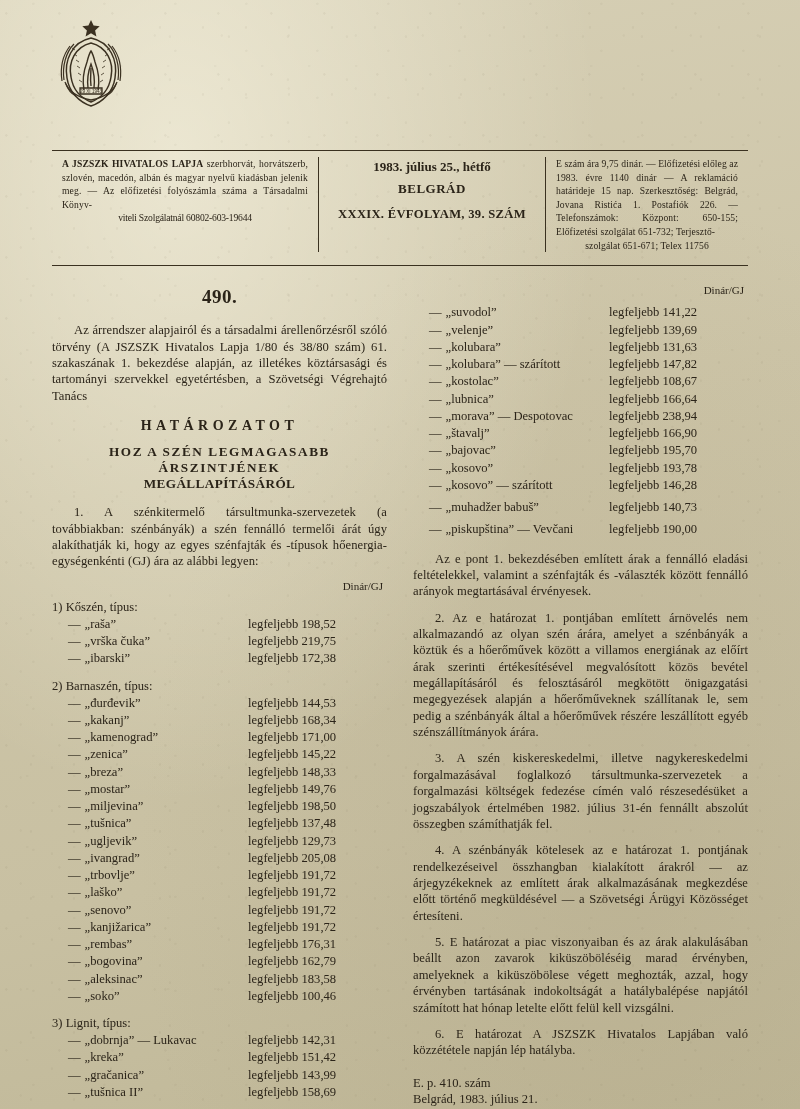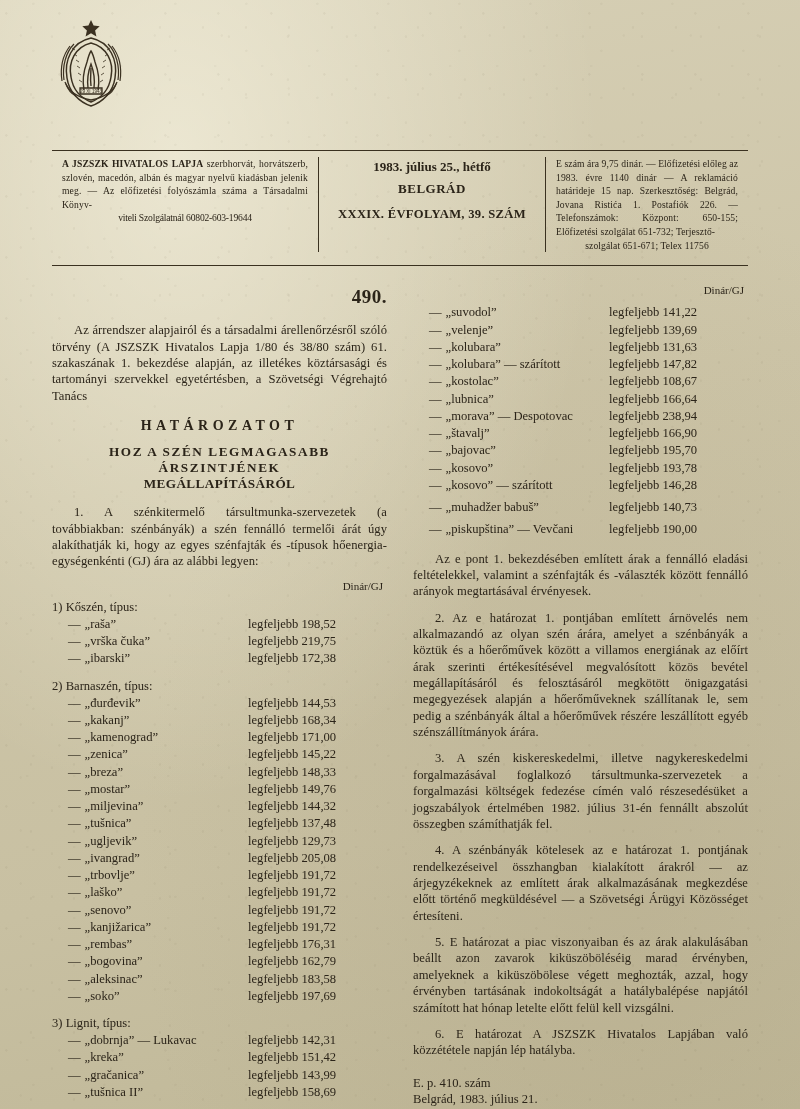--- a/index.html
+++ b/index.html
@@ -126,21 +126,21 @@
   .columns {
     display: flex;
     margin-top: 14px;
     gap: 26px;
   }
   .col { width: 336px; }
 
   .art-num {
     font-size: 19px;
     font-weight: bold;
-    text-align: right;
+    text-align: center;
     margin: 6px 0 14px 0;
     letter-spacing: 0.5px;
   }
   p.body {
     font-size: 12.6px;
     line-height: 1.30;
     text-align: justify;
     margin: 0 0 10px 0;
     text-indent: 22px;
     letter-spacing: 0.05px;
@@ -301,21 +301,21 @@
           <div class="price-row">
               <div class="price-name"><span class="dash">—</span><span>„breza”</span></div>
               <div class="price-val"><span>legfeljebb</span> <span class="amt">148,33</span></div>
             </div>
           <div class="price-row">
               <div class="price-name"><span class="dash">—</span><span>„mostar”</span></div>
               <div class="price-val"><span>legfeljebb</span> <span class="amt">149,76</span></div>
             </div>
           <div class="price-row">
               <div class="price-name"><span class="dash">—</span><span>„miljevina”</span></div>
-              <div class="price-val"><span>legfeljebb</span> <span class="amt">144,32</span></div>
+              <div class="price-val"><span>legfeljebb</span> <span class="amt">198,50</span></div>
             </div>
           <div class="price-row">
               <div class="price-name"><span class="dash">—</span><span>„tušnica”</span></div>
               <div class="price-val"><span>legfeljebb</span> <span class="amt">137,48</span></div>
             </div>
           <div class="price-row">
               <div class="price-name"><span class="dash">—</span><span>„ugljevik”</span></div>
               <div class="price-val"><span>legfeljebb</span> <span class="amt">129,73</span></div>
             </div>
           <div class="price-row">
@@ -345,21 +345,21 @@
           <div class="price-row">
               <div class="price-name"><span class="dash">—</span><span>„bogovina”</span></div>
               <div class="price-val"><span>legfeljebb</span> <span class="amt">162,79</span></div>
             </div>
           <div class="price-row">
               <div class="price-name"><span class="dash">—</span><span>„aleksinac”</span></div>
               <div class="price-val"><span>legfeljebb</span> <span class="amt">183,58</span></div>
             </div>
           <div class="price-row">
               <div class="price-name"><span class="dash">—</span><span>„soko”</span></div>
-              <div class="price-val"><span>legfeljebb</span> <span class="amt">197,69</span></div>
+              <div class="price-val"><span>legfeljebb</span> <span class="amt">100,46</span></div>
             </div>
         </div>
 
         <div class="group-gap"></div>
 
         <div class="group-head">3) Lignit, típus:</div>
         <div>
           <div class="price-row">
               <div class="price-name"><span class="dash">—</span><span>„dobrnja” — Lukavac</span></div>
               <div class="price-val"><span>legfeljebb</span> <span class="amt">142,31</span></div>

